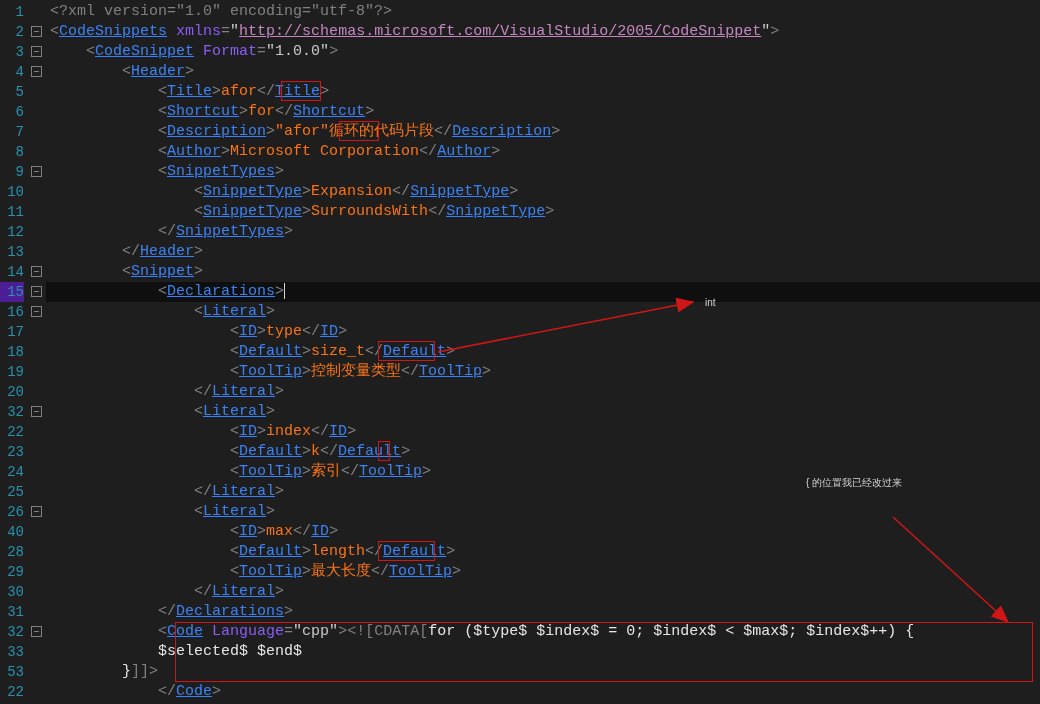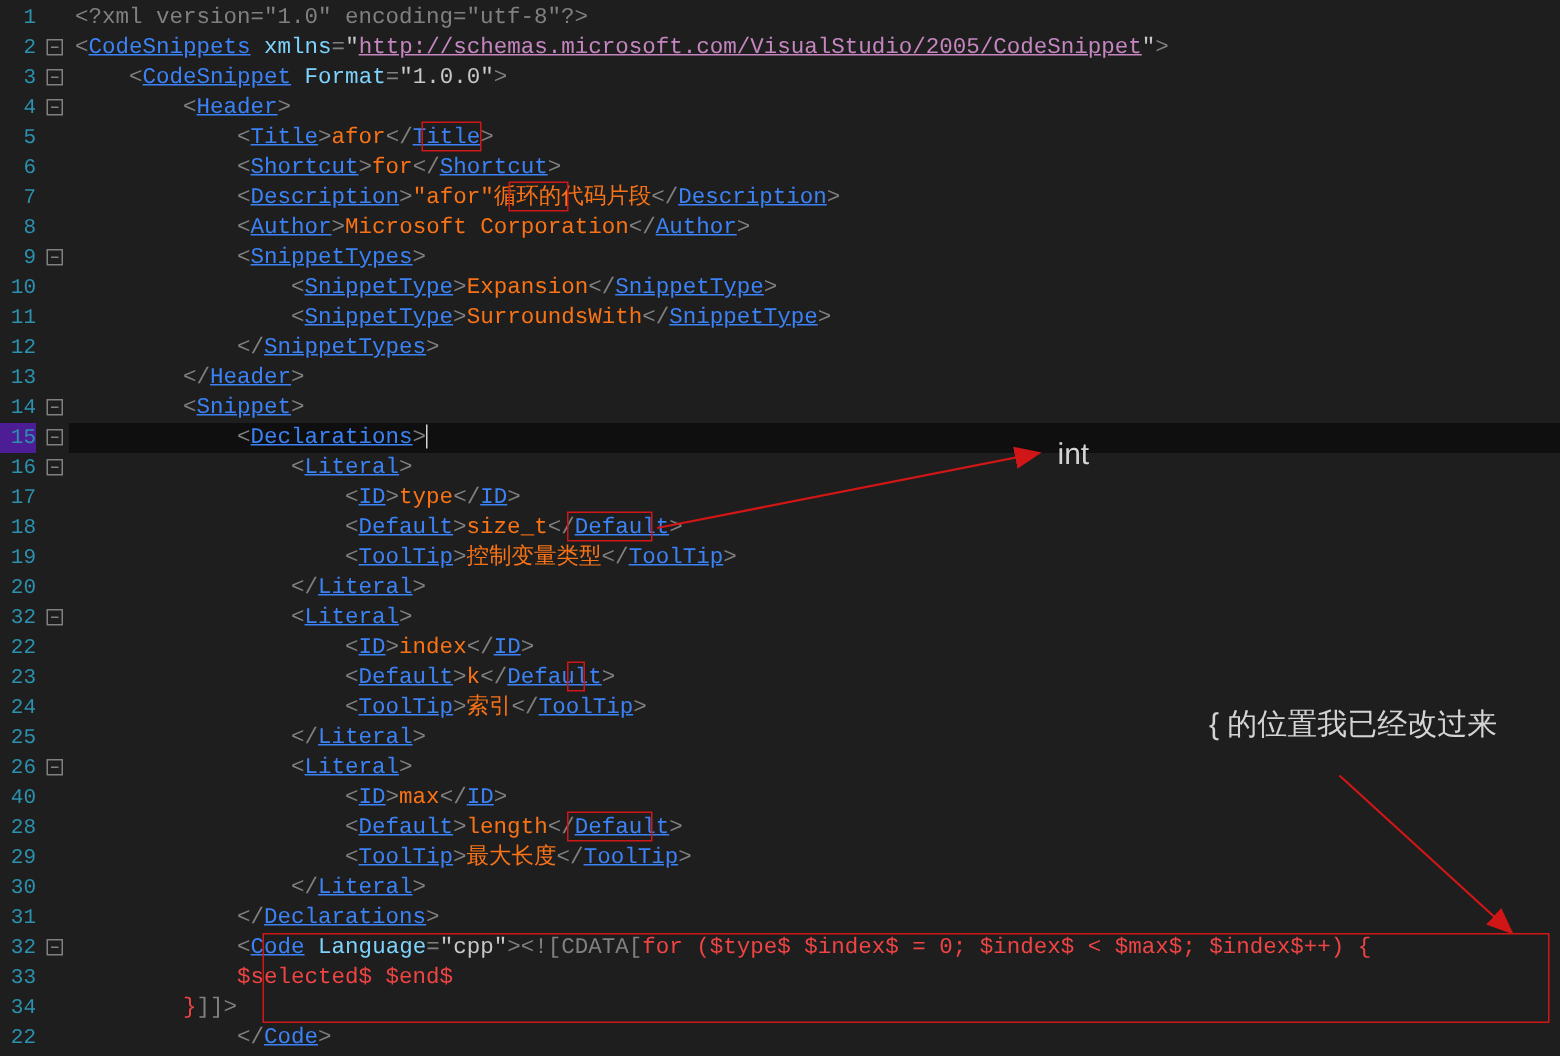--- a/index.html
+++ b/index.html
@@ -55,46 +55,46 @@
   position:relative;
   white-space:pre;
 }
 .code .line { height:20px; padding-left:4px; }
 .code .line.current { background:#0f0f0f; }
 
 
 .pi { color:#808080; }      
 .tag { color:#3b82f6;text-decoration:underline; }     
 .punct { color:#808080; }   
-.attr { color:#7dd3fc; }
+.attr { color:#8b5cf6; }
 .str { color:#c8c8c8; }     
 .link { color:#c586c0; text-decoration:underline; }
 .txt { color:#f97316; }
 .cdata { color:#808080; }
-.cdc { color:#ef4444; }     
+.cdc { color:#e5e5e5; }     
 .cursor {
   display:inline-block;
   width:1px; height:16px;
   background:#d4d4d4;
   vertical-align:middle;
 }
 
 
 .redbox {
   position:absolute;
   border:1px solid #d01616;
   pointer-events:none;
 }
 
 
 .annot {
   position:absolute;
   color:#d4d4d4;
   font-family:"Microsoft YaHei",Arial,sans-serif;
-  font-size:20px;
+  font-size:10px;
 }
 
 
 svg.overlay {
   position:absolute;
   left:0; top:0;
   width:1040px; height:704px;
   pointer-events:none;
 }
 </style>
@@ -129,21 +129,21 @@
       <div>24</div>
       <div>25</div>
       <div>26</div>
       <div>40</div>
       <div>28</div>
       <div>29</div>
       <div>30</div>
       <div>31</div>
       <div>32</div>
       <div>33</div>
-      <div>34</div>
+      <div>53</div>
       <div>22</div>
     </div>
   <div class="fold" id="fold">
       <div></div>
       <div>
         <span class="box"></span>
       </div>
       <div>
         <span class="box"></span>
       </div>

